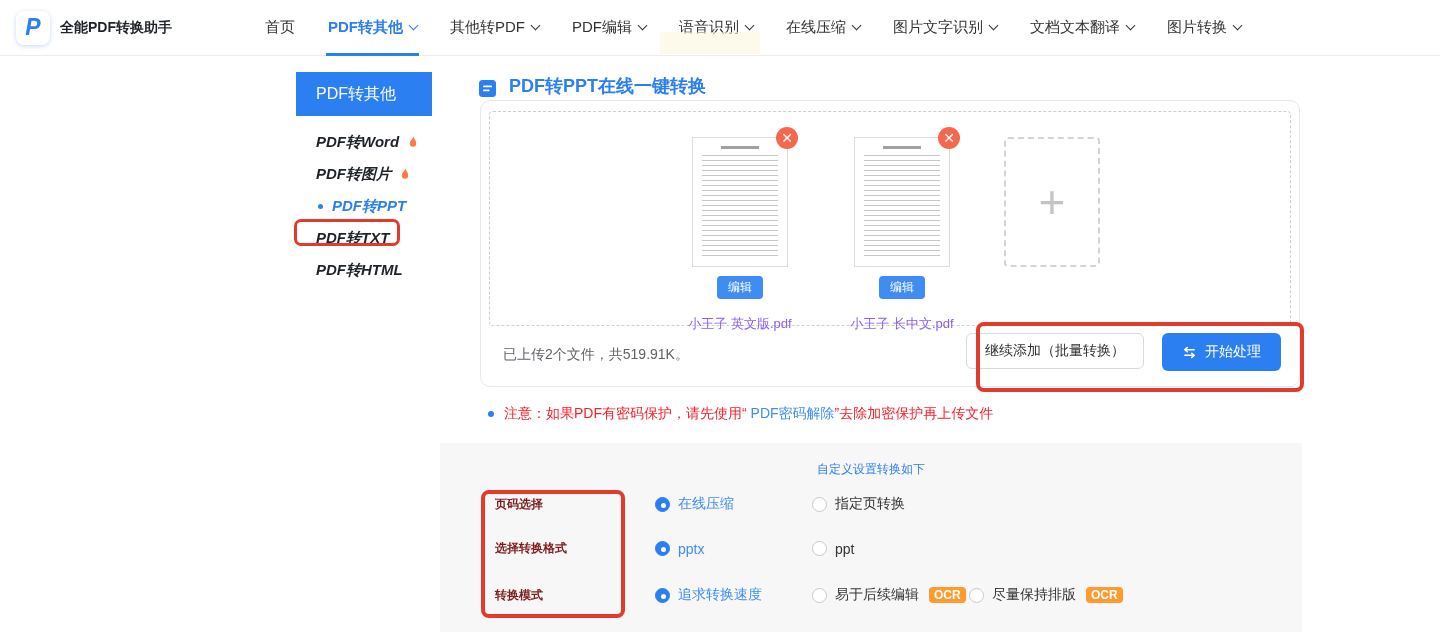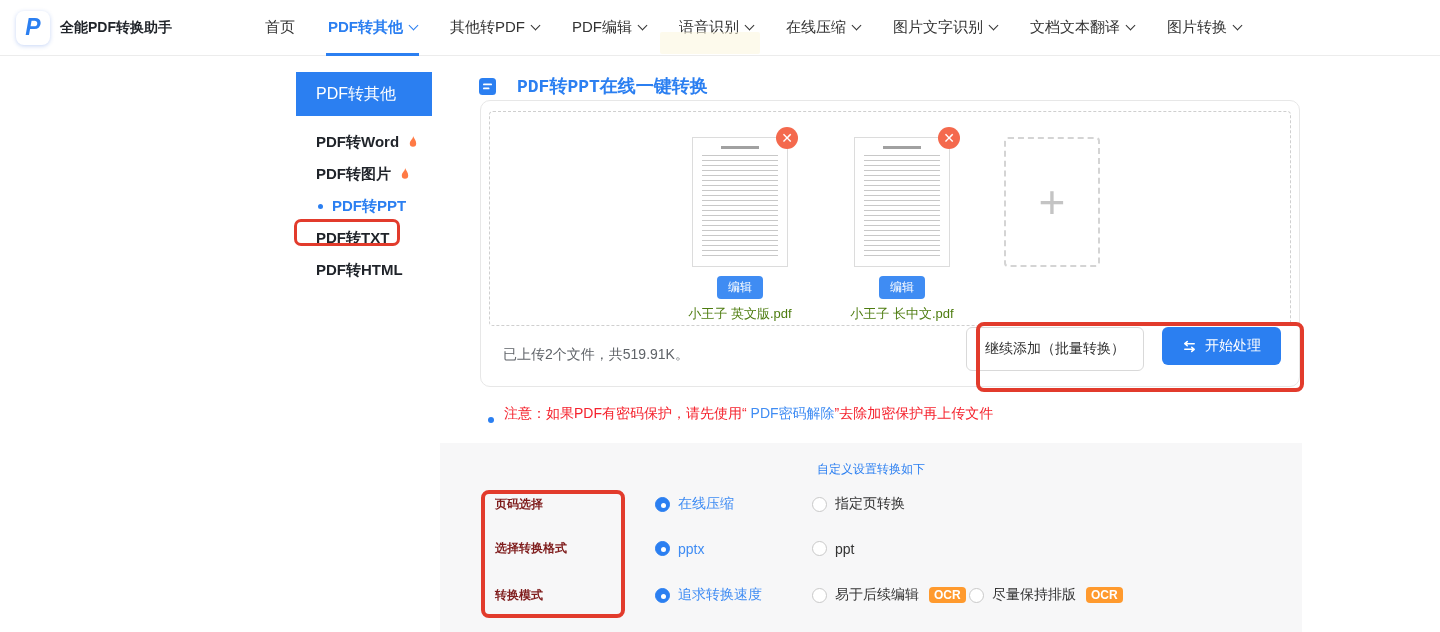--- a/index.html
+++ b/index.html
@@ -19,65 +19,65 @@
   .nav-item { position:relative; display:flex; align-items:center; font-size:15px; color:#333; cursor:pointer; }
   .nav-item .chev { width:7px; height:7px; border-right:1.6px solid currentColor; border-bottom:1.6px solid currentColor;
                     transform:rotate(45deg); margin-left:7px; margin-top:-4px; }
   .nav-item.active { color:#2b7ff1; font-weight:bold; }
   .nav-item.active::after { content:""; position:absolute; left:-2px; right:-2px; bottom:0; height:3px; background:#2b7ff1; }
   .nav-ghost { position:absolute; left:660px; top:32px; width:100px; height:22px; background:#fbf5dd; opacity:.55; border-radius:2px; }
 
   
   .sidebar { position:absolute; left:296px; top:72px; width:136px; }
   .sidebar-head { height:44px; background:#2b7ff1; color:#fff; font-size:16px; display:flex; align-items:center; padding-left:20px; }
-  .side-list { background:#fff; padding:10px 0 14px; }
+  .side-list { background:#fff; padding:10px 0 14px;font-style:italic; }
   .side-item { position:relative; height:32px; display:flex; align-items:center; padding-left:20px; gap:6px;
                font-size:15px; font-weight:bold; color:#1f2329; cursor:pointer; }
   .side-item.active { color:#2b7ff1; padding-left:22px; }
   .side-item.active .dot { width:5px; height:5px; border-radius:50%; background:#2b7ff1; margin-right:3px; }
   .flame { width:12px; height:13px; margin-left:2px; }
 
   
   .anno { position:absolute; border:4px solid #e23b2c; border-radius:8px; pointer-events:none; }
   .anno-sidebar { left:294px; top:219px; width:106px; height:27px; border-width:3px; border-radius:7px; }
   .anno-buttons { left:976px; top:322px; width:328px; height:70px; }
   .anno-labels  { left:481px; top:490px; width:144px; height:128px; }
 
   
-  .main-title { position:absolute; left:478px; top:74px; display:flex; align-items:center; gap:20px;font-family:Liberation Mono, monospace; }
+  .main-title { position:absolute; left:478px; top:74px; display:flex; align-items:flex-end; gap:12px; }
   .main-title .txt { font-size:18px; font-weight:bold; color:#2b7ff1; }
 
   .card { position:absolute; left:480px; top:100px; width:820px; height:287px; background:#fff;
           border:1px solid #e7e7e7; border-radius:10px; }
   .dashed { position:absolute; left:8px; top:10px; width:802px; height:215px; border:1px dashed #cfcfcf; border-radius:4px;
             display:flex; align-items:flex-start; justify-content:center; gap:42px; padding-top:25px; }
   .file-item { position:relative; width:120px; display:flex; flex-direction:column; align-items:center; }
   .thumb { position:relative; width:96px; height:130px; background:#fff; border:1px solid #dcdcdc; }
   .thumb .t-title { position:absolute; left:30%; top:8px; width:40%; height:3px; background:#8a8a8a; opacity:.8; }
   .thumb .t-lines { position:absolute; left:9px; right:9px; top:17px; bottom:10px;
                     background:repeating-linear-gradient(to bottom,#9b9b9b 0 1px,transparent 1px 5px); opacity:.55; }
   .close-x { position:absolute; top:-11px; right:-11px; width:22px; height:22px; border-radius:50%; background:#f4694d;
              color:#fff; font-size:14px; font-weight:bold; display:flex; align-items:center; justify-content:center;
              cursor:pointer; line-height:1; }
   .edit-btn { margin-top:9px; background:#3f8cf3; color:#fff; font-size:12px; border:none; border-radius:4px;
               padding:3px 11px; cursor:pointer; }
-  .file-name { margin-top:6px; font-size:13px; color:#4d7c0f; white-space:nowrap; }
+  .file-name { margin-top:16px; font-size:13px; color:#8b5cf6; white-space:nowrap; }
   .add-tile { width:96px; height:130px; border:2px dashed #d4d4d4; border-radius:4px; display:flex; align-items:center;
               justify-content:center; cursor:pointer; }
   .add-tile span { font-size:46px; font-weight:200; color:#c4c4c4; line-height:1; }
 
   .card-bottom { position:absolute; left:0; right:0; bottom:0; height:62px; display:flex; align-items:center; }
   .upload-status { margin-left:22px; font-size:14px; color:#5f6368; }
   .btn-row { position:absolute; right:18px; bottom:15px; display:flex; gap:18px; }
-  .btn-outline { background:#fff; border:1px solid #d9d9d9; border-radius:6px; height:44px; padding:0 18px;
+  .btn-outline { background:#fff; border:1px solid #d9d9d9; border-radius:6px; height:36px; padding:0 18px;
                  font-size:14px; color:#333; cursor:pointer; }
   .btn-primary { background:#2b7ff1; border:none; border-radius:6px; height:38px; padding:0 20px; font-size:14px;
                  color:#fff; cursor:pointer; display:flex; align-items:center; gap:8px; }
 
-  .note { position:absolute; left:488px; top:405px; display:flex; align-items:flex-end; gap:10px; font-size:14px; }
+  .note { position:absolute; left:488px; top:405px; display:flex; align-items:center; gap:10px; font-size:14px; }
   .note .bullet { width:6px; height:6px; border-radius:50%; background:#2b7ff1; }
   .note .red { color:#f5222d; }
   .note a { color:#3f8cf3; text-decoration:none; cursor:pointer; }
 
   
   .settings { position:absolute; left:440px; top:443px; width:862px; height:189px; background:#f7f7f8; }
   .settings-title { position:absolute; left:0; right:0; top:18px; text-align:center; font-size:12px; color:#2b7ff1; }
   .s-row { position:absolute; left:55px; display:flex; align-items:center; }
   .s-row .s-label { width:160px; font-size:12px; color:#7f1d1d;font-weight:bold; }
   .s-opt { display:flex; align-items:center; gap:8px; width:157px; cursor:pointer; font-size:14px; color:#333; }

